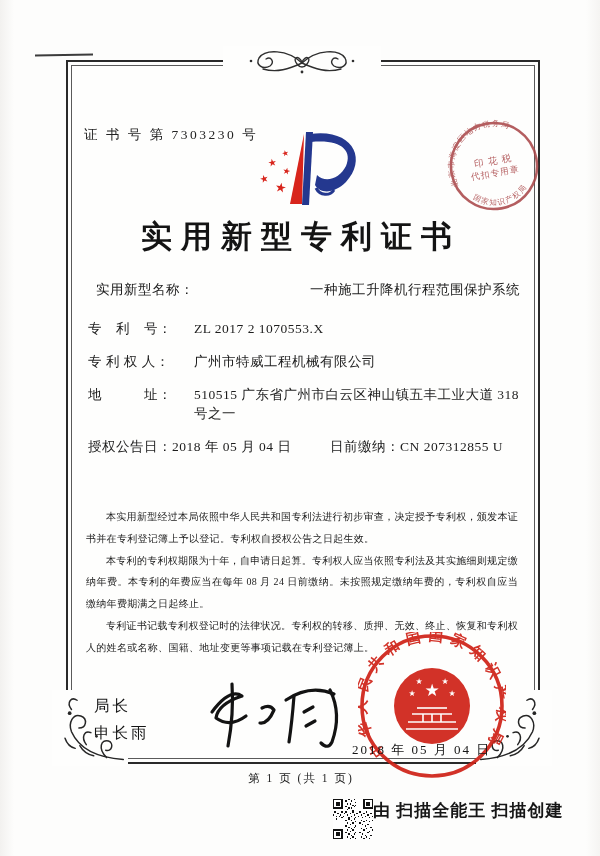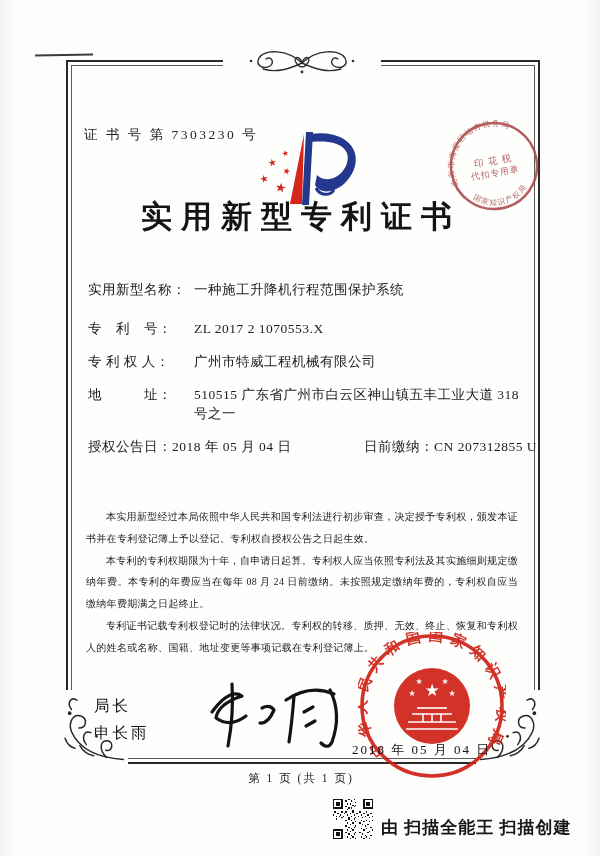--- a/index.html
+++ b/index.html
@@ -14,38 +14,38 @@
   .frame{position:absolute;left:66px;top:60px;width:470px;height:700px;border:2.2px solid #2a2a2a;background:#fefefd;z-index:1;}
   .frame-inner{position:absolute;left:3px;top:3px;right:3px;bottom:3px;border:1px solid #5a5a5a;}
   .patch{position:absolute;background:#fefefd;z-index:2;display:flex;align-items:center;justify-content:center;}
   .patch-top{left:223px;top:46px;width:158px;height:32px;}
   .patch-bl{left:52px;top:690px;width:76px;height:76px;}
   .patch-br{left:476px;top:690px;width:76px;height:76px;}
   .content{position:absolute;inset:0;z-index:3;margin-top:36px;}
   .cert-no{position:absolute;left:84px;top:90px;font-size:13.5px;letter-spacing:2.5px;color:#222;}
   .logo{position:absolute;left:250px;top:90px;}
   .stamp-small{position:absolute;left:444px;top:80px;opacity:.85;}
-  .title{position:absolute;left:66px;top:160px;width:470px;text-align:center;font-size:31px;font-weight:bold;letter-spacing:9px;color:#141414;}
+  .title{position:absolute;left:66px;top:180px;width:470px;text-align:center;font-size:31px;font-weight:bold;letter-spacing:9px;color:#141414;}
   .fields{position:absolute;left:88px;top:244px;width:432px;font-size:13.5px;color:#1d1d1d;}
   .row{display:flex;line-height:19px;}
   .row .lbl{white-space:pre;width:106px;flex:none;letter-spacing:.5px;}
   .row .val{flex:1;letter-spacing:.5px;}
-  .mb-lg{margin-bottom:20px;}
+  .mb-lg{margin-bottom:20px;text-align:right;}
   .mb{margin-bottom:14px;}
-  .grant-row{display:flex;line-height:19px;gap:34px;}
+  .grant-row{display:flex;line-height:19px;}
   .grant-left{width:242px;flex:none;white-space:pre;letter-spacing:.5px;}
   .grant-right{white-space:pre;letter-spacing:.5px;}
   .paras{position:absolute;left:86px;top:470px;width:432px;font-size:10px;line-height:21.8px;color:#1c1c1c;text-align:justify;}
   .paras p{margin:0;text-indent:2em;letter-spacing:.3px;}
   .director{position:absolute;left:94px;top:656px;font-size:15.5px;line-height:27px;letter-spacing:3px;color:#141414;font-family:Liberation Serif, serif;}
   .signature{position:absolute;left:190px;top:638px;z-index:4;}
   .seal-big{position:absolute;left:358px;top:596px;z-index:4;opacity:.93;}
   .seal-date{position:absolute;left:352px;top:705px;font-size:13px;letter-spacing:2px;color:#151515;z-index:5;white-space:pre;}
   .page-info{position:absolute;left:66px;top:735px;width:470px;text-align:center;font-size:11.5px;letter-spacing:2px;color:#222;}
-  .scan-bar{position:absolute;left:333px;top:799px;display:flex;align-items:flex-end;gap:8px;z-index:3;}
+  .scan-bar{position:absolute;left:333px;top:799px;display:flex;align-items:flex-start;gap:0;z-index:3;}
   .scan-text{font-size:17px;font-weight:bold;letter-spacing:1px;color:#161616;}
 </style>
 </head>
 <body>
 
 <div class="artifact-line"></div>
 
 <div class="frame">
   <div class="frame-inner"></div>
 </div>

